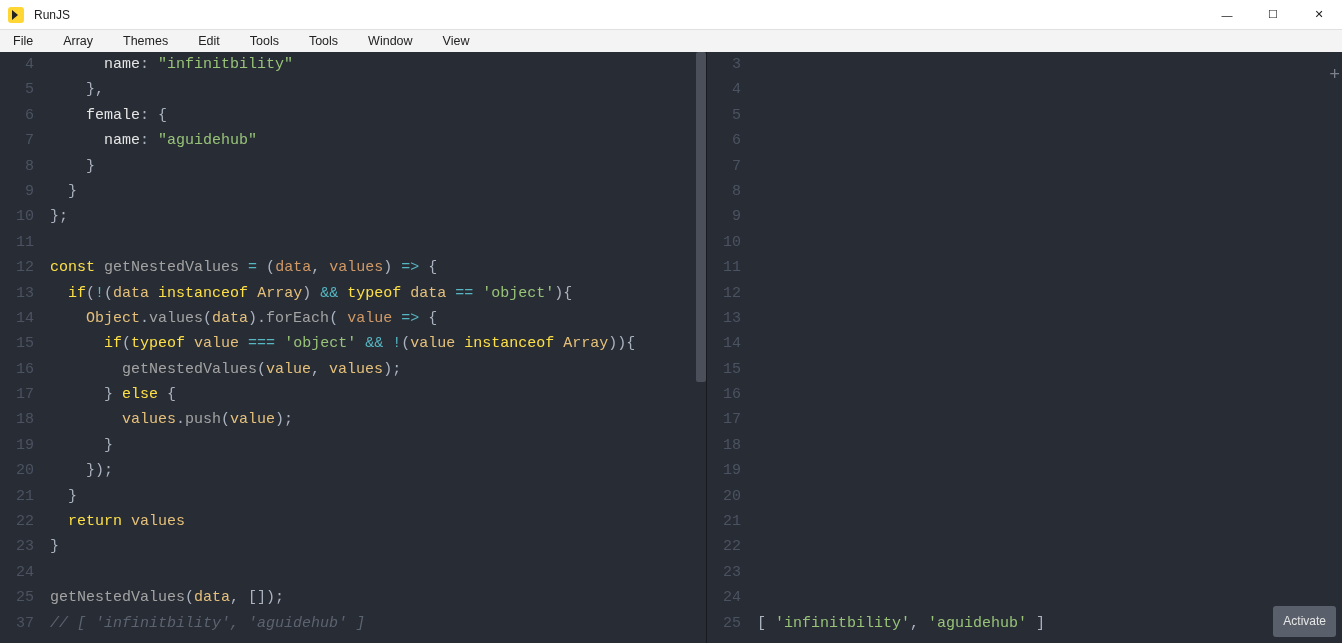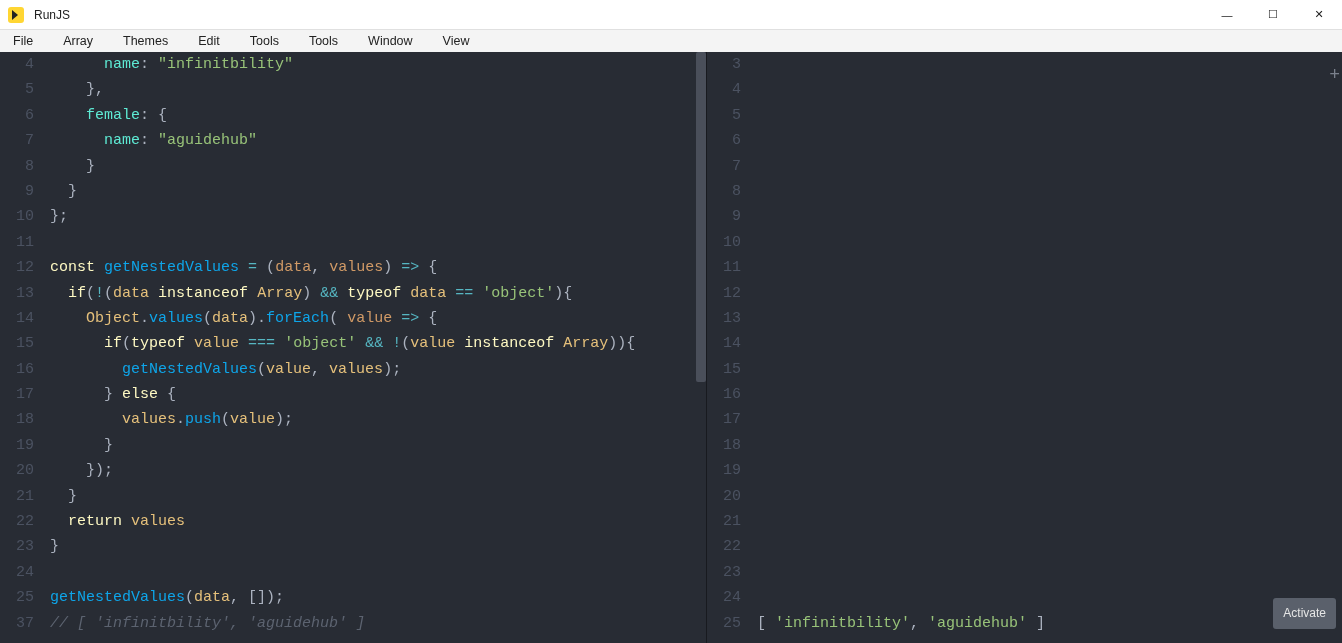--- a/index.html
+++ b/index.html
@@ -118,32 +118,32 @@
   position: absolute;
   right: 2px;
   top: 14px;
   color: #7a808c;
   font-size: 18px;
   line-height: 1;
 }
 .activate {
   position: absolute;
   right: 6px;
-  bottom: 14px;
+  bottom: 6px;
   background: #5a606b;
   color: #e6e6e6;
   font-size: 12px;
   padding: 3px 10px;
   border-radius: 3px;
   font-family: "Segoe UI", sans-serif;
 }
 
-.c-key { color: #fef9c3; }  
-.c-fn  { color: #0ea5e9; margin-top: 10px; }  
-.c-prop { color: #5eead4; } 
+.c-key { color: #fde047; }  
+.c-fn  { color: #a3a3a3; margin-top: 10px; }  
+.c-prop { color: #e5e5e5; } 
 .c-var { color: #e5c07b; }  
 .c-str { color: #98c379; }  
 .c-op  { color: #56b6c2; }  
 .c-punc{ color: #abb2bf; }  
 .c-param{color:#d19a66; }   
 .c-cmt { color: #5c6370; font-style: italic; }
 </style>
 </head>
 <body>
 

